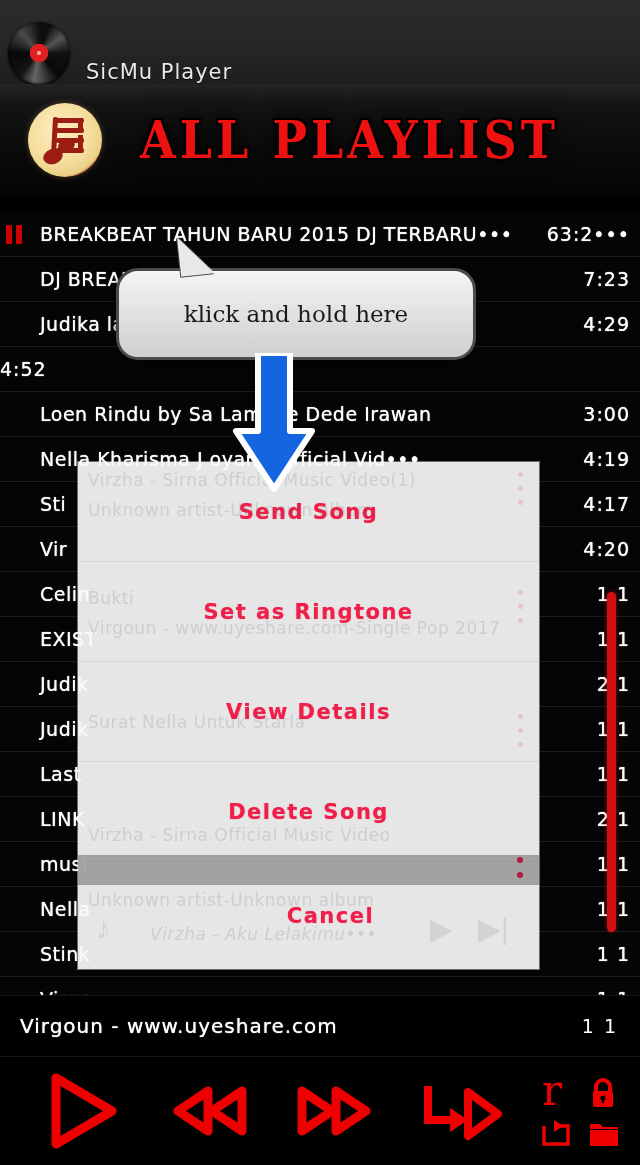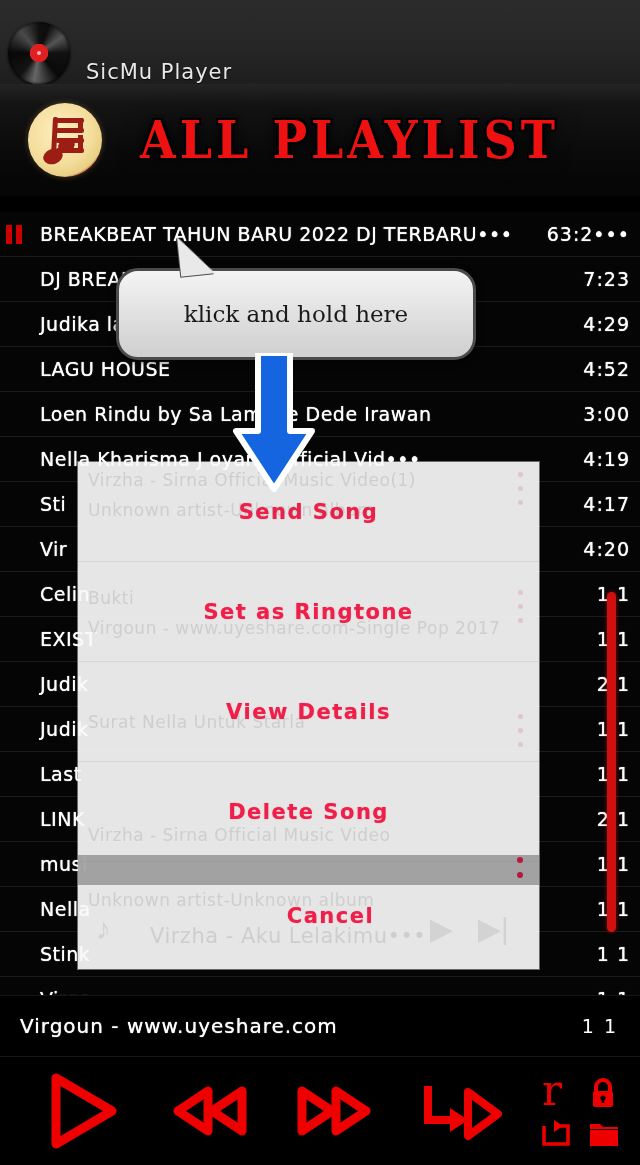--- a/index.html
+++ b/index.html
@@ -240,33 +240,32 @@
   </div>
   <div id="banner-title">ALL PLAYLIST</div>
 </div>
 
 <div id="playlist">
     <div class="prow playing">
       <span class="pbars">
         <i></i>
         <i></i>
       </span>
-      <span class="ptitle">BREAKBEAT TAHUN BARU 2022 DJ TERBARU•••</span>
+      <span class="ptitle">BREAKBEAT TAHUN BARU 2015 DJ TERBARU•••</span>
       <span class="pdur">63:2•••</span>
     </div>
     <div class="prow">
       <span class="ptitle">DJ BREAKBEAT POPULE•••</span>
       <span class="pdur">7:23</span>
     </div>
     <div class="prow">
       <span class="ptitle">Judika lagu.com</span>
       <span class="pdur">4:29</span>
     </div>
     <div class="prow">
-      <span class="ptitle">LAGU HOUSE</span>
       <span class="pdur">4:52</span>
     </div>
     <div class="prow">
       <span class="ptitle">Loen Rindu by Sa    Lamnoe  Dede Irawan</span>
       <span class="pdur">3:00</span>
     </div>
     <div class="prow">
       <span class="ptitle">Nella Kharisma J      oyang  Official Vid•••</span>
       <span class="pdur">4:19</span>
     </div>
@@ -355,21 +354,21 @@
   <div class="ghost" style="left:10px;  top:363px;">Virzha - Sirna Official Music Video</div>
   <div id="ghost-highlight">
     <span class="gd">
         <i></i>
         <i></i>
       </span>
   </div>
   <div class="ghost" style="left:10px;  top:428px;">Unknown artist-Unknown album</div>
 
   <div class="ghost-icon" style="left:18px; top:452px;">♪</div>
-  <div class="ghost" style="left:72px;  top:462px; font-size:21px;">Virzha - Aku Lelakimu•••</div>
+  <div class="ghost" style="left:72px;  top:462px; font-size:17px;font-style:italic;">Virzha - Aku Lelakimu•••</div>
   <div class="ghost-icon" style="left:352px; top:452px;">▶</div>
   <div class="ghost-icon" style="left:400px; top:452px;">▶|</div>
 
   <div class="ditem">Send Song</div>
   <div class="ditem">Set as Ringtone</div>
   <div class="ditem">View Details</div>
   <div class="ditem">Delete Song</div>
   <div class="ditem" id="ditem-cancel">Cancel</div>
 </div>
 

